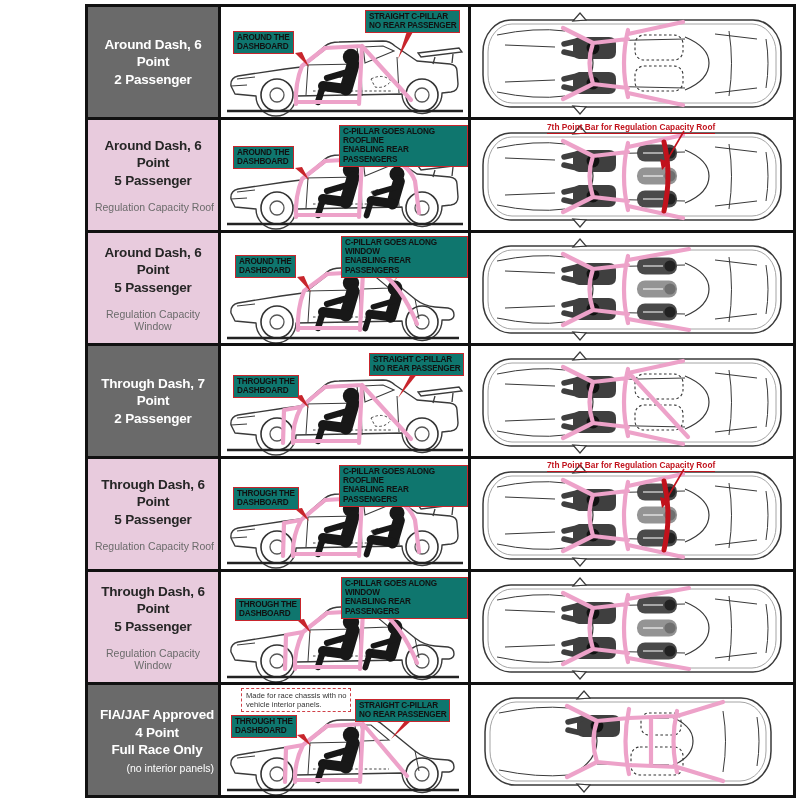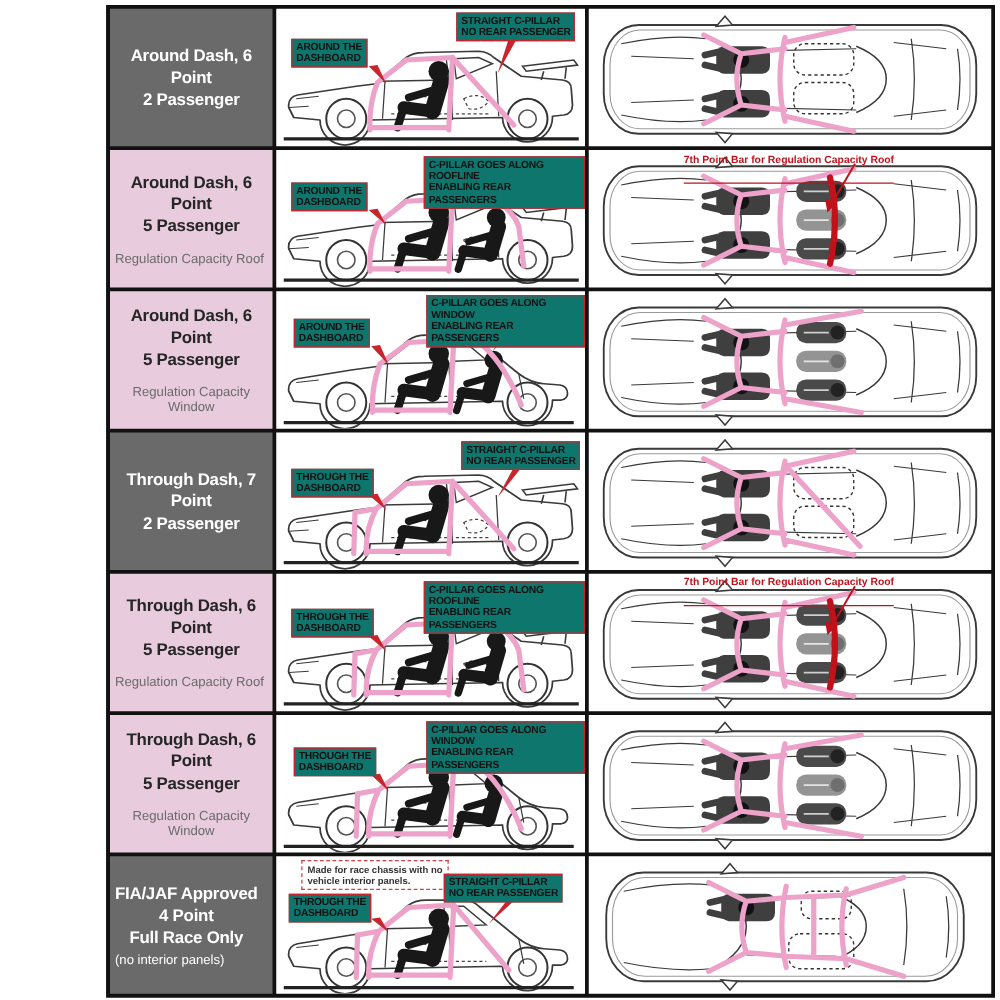--- a/index.html
+++ b/index.html
@@ -3,42 +3,42 @@
 <meta charset="utf-8">
 <style>
   html,body{margin:0;padding:0;background:#fff;}
   body{width:800px;height:800px;position:relative;overflow:hidden;
        font-family:"Liberation Sans",sans-serif;}
   #rollcage-table{
     position:absolute;left:85px;top:4px;
     display:grid;grid-template-columns:130px 247px 322px;grid-auto-rows:110px;
     gap:3px;background:#111;border:3px solid #111;
   }
-  .label-cell{display:flex;flex-direction:column;justify-content:center;align-items:flex-start;
+  .label-cell{display:flex;flex-direction:column;justify-content:center;align-items:flex-end;
     text-align:center;padding:0 4px;}
   .theme-gray{background:#6a6a6a;}
   .theme-gray .label-title{color:#fff;}
   .theme-gray .label-sub{color:#fff;font-weight:400;font-size:10.5px;margin-top:3px;}
   .theme-pink{background:#e8cbdd;}
   .theme-pink .label-title{color:#262626;}
   .theme-pink .label-sub{color:#6b6b6b;font-weight:400;font-size:10.5px;margin-top:12px;}
   .label-title{font-size:13.5px;font-weight:700;line-height:1.3;letter-spacing:-0.2px;
     white-space:pre-line;}
   .diagram-cell{background:#fff;position:relative;overflow:hidden;}
   .diagram-cell svg.scene{position:absolute;left:0;top:0;}
   .callout{
     position:absolute;z-index:3;background:#0f766e;border:1.6px solid #c8252c;
     color:#111;font-size:8.2px;font-weight:700;line-height:1.12;
     padding:1px 3px 2px;white-space:pre-line;letter-spacing:-0.2px;}
   .note-red{
     position:absolute;z-index:3;color:#c1121c;font-size:8.3px;font-weight:700;
-    border-bottom:1.5px solid #c1121c;padding-bottom:14px;white-space:nowrap;}
+    border-bottom:1.5px solid #c1121c;padding-bottom:1px;white-space:nowrap;}
   .note-dashed{
     position:absolute;z-index:3;background:#fff;border:1.4px dashed #d04048;
-    color:#333;font-size:7.6px;font-weight:700;line-height:1.2;
+    color:#333;font-size:7.6px;font-weight:400;line-height:1.2;
     padding:2px 4px;white-space:pre-line;}
   .cage{stroke:#eda2c9;stroke-width:4.2;fill:none;stroke-linecap:round;stroke-linejoin:round;}
   .redbar{stroke:#c1121c;stroke-width:5;fill:none;stroke-linecap:round;}
   .redline{stroke:#c1121c;stroke-width:1.6;fill:none;}
   .redfill{fill:#c1121c;}
   .wedge{fill:#c8252c;}
 </style>
 </head>
 <body>
 

